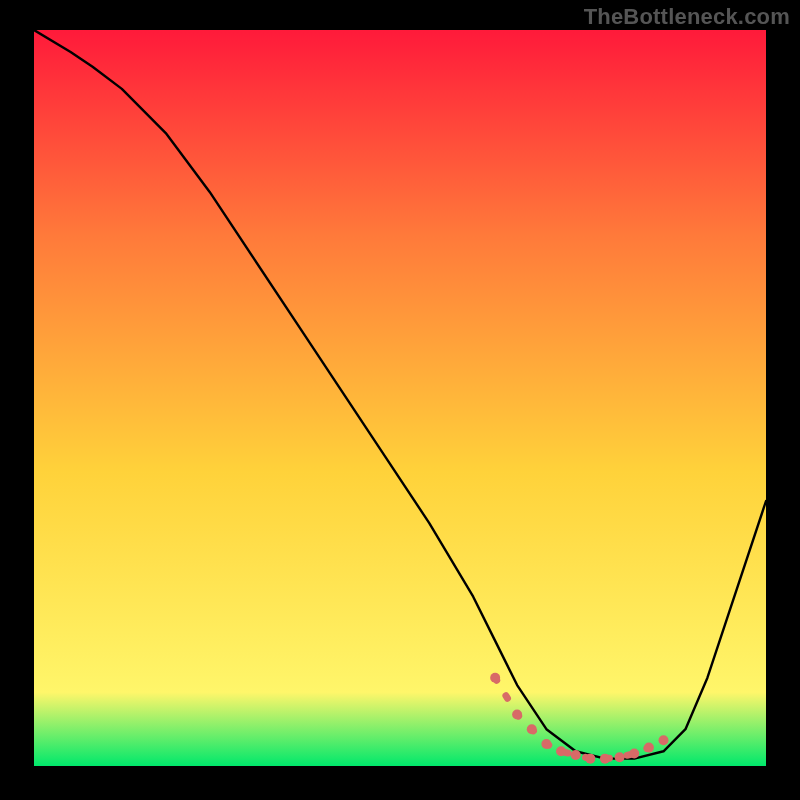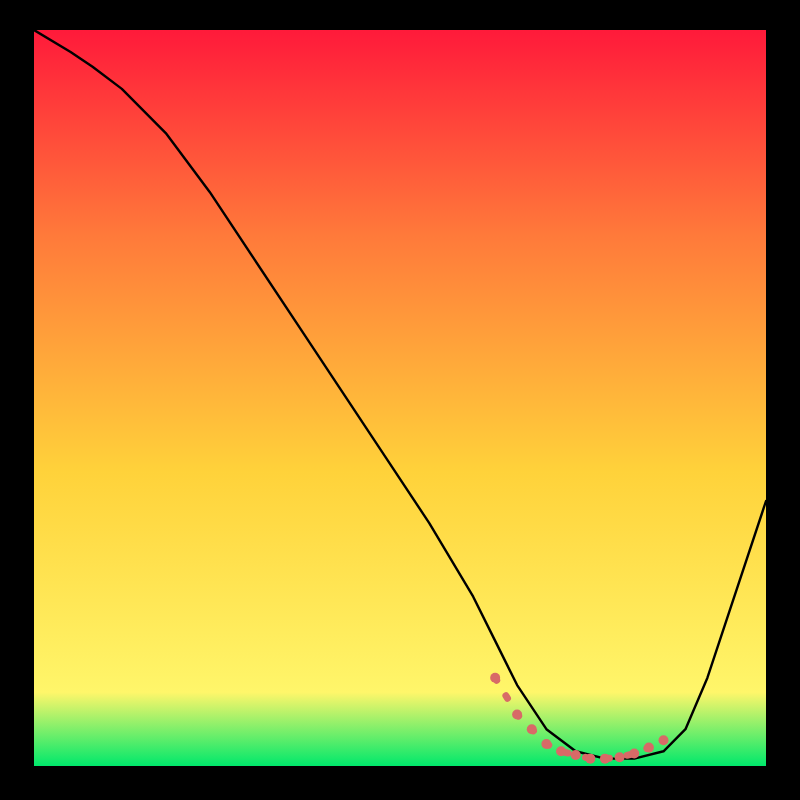--- a/index.html
+++ b/index.html
@@ -39,20 +39,21 @@
     display: block;
     width: 100%;
     height: 100%;
   }
 </style>
 </head>
 <body>
 
 <div class="container">
 
+  <div class="watermark">TheBottleneck.com</div>
 
   <div class="plot-area">
     <svg viewBox="0 0 732 736" preserveAspectRatio="none">
       <defs>
         <linearGradient id="bg-grad" x1="0" y1="0" x2="0" y2="1">
           <stop offset="0%" stop-color="#ff1a3a"></stop>
           <stop offset="28%" stop-color="#ff7a3a"></stop>
           <stop offset="60%" stop-color="#ffd23a"></stop>
           <stop offset="90%" stop-color="#fff66a"></stop>
           <stop offset="100%" stop-color="#00e86b"></stop>

